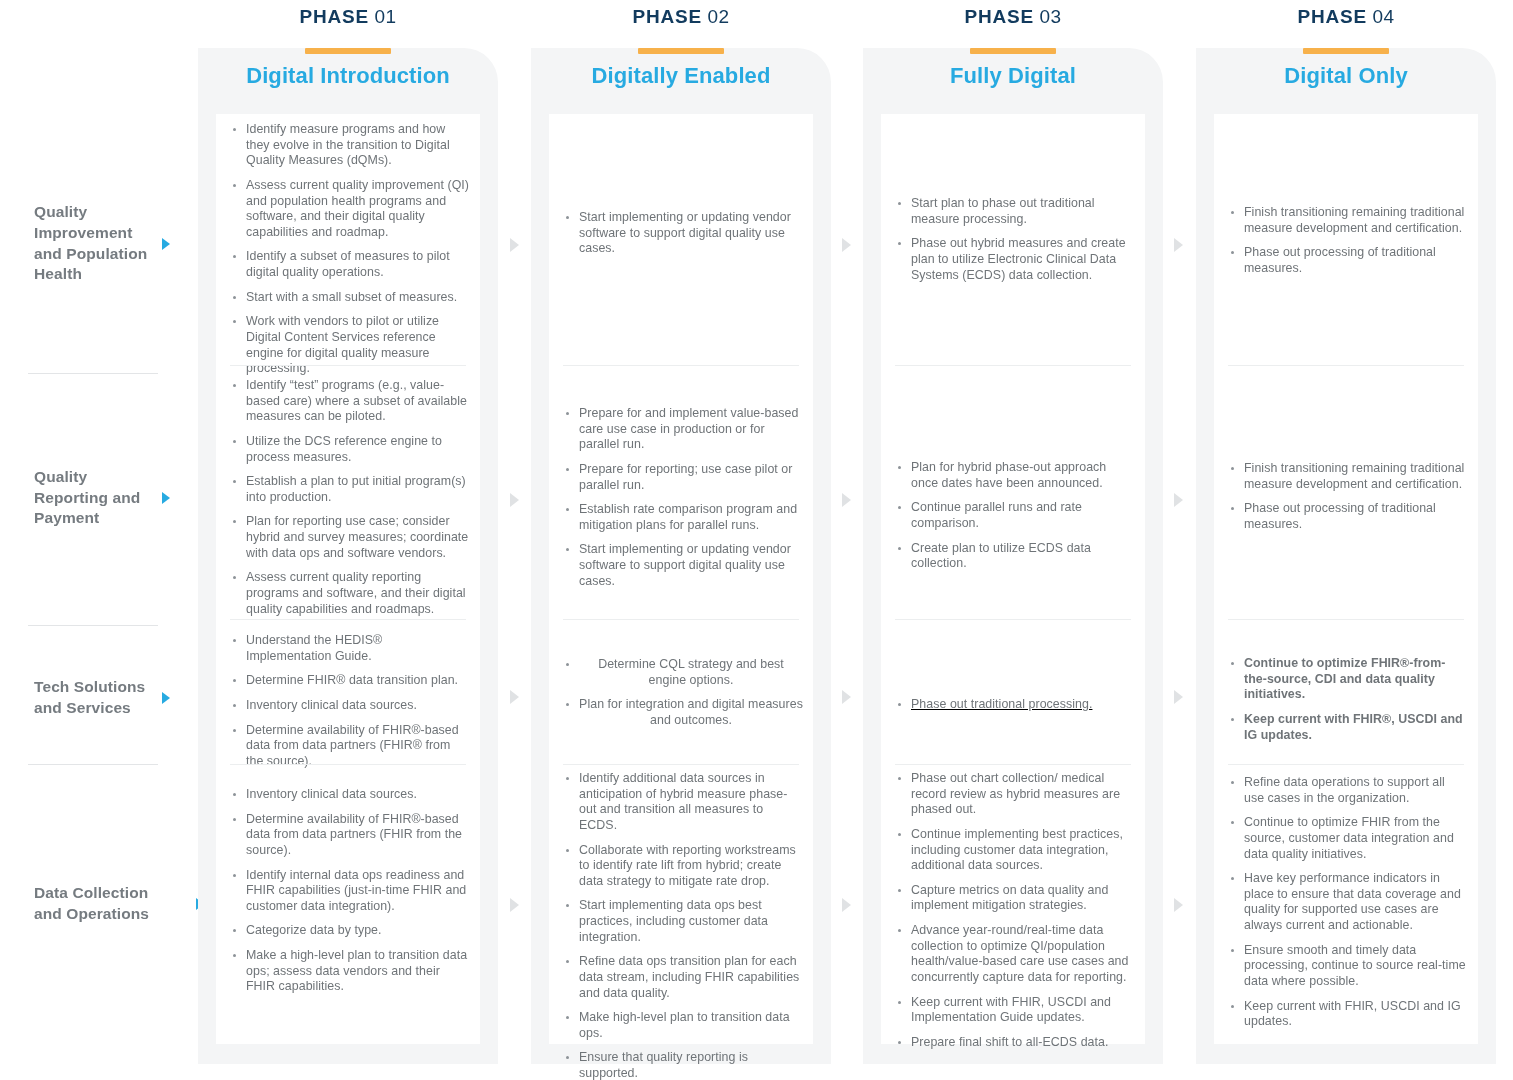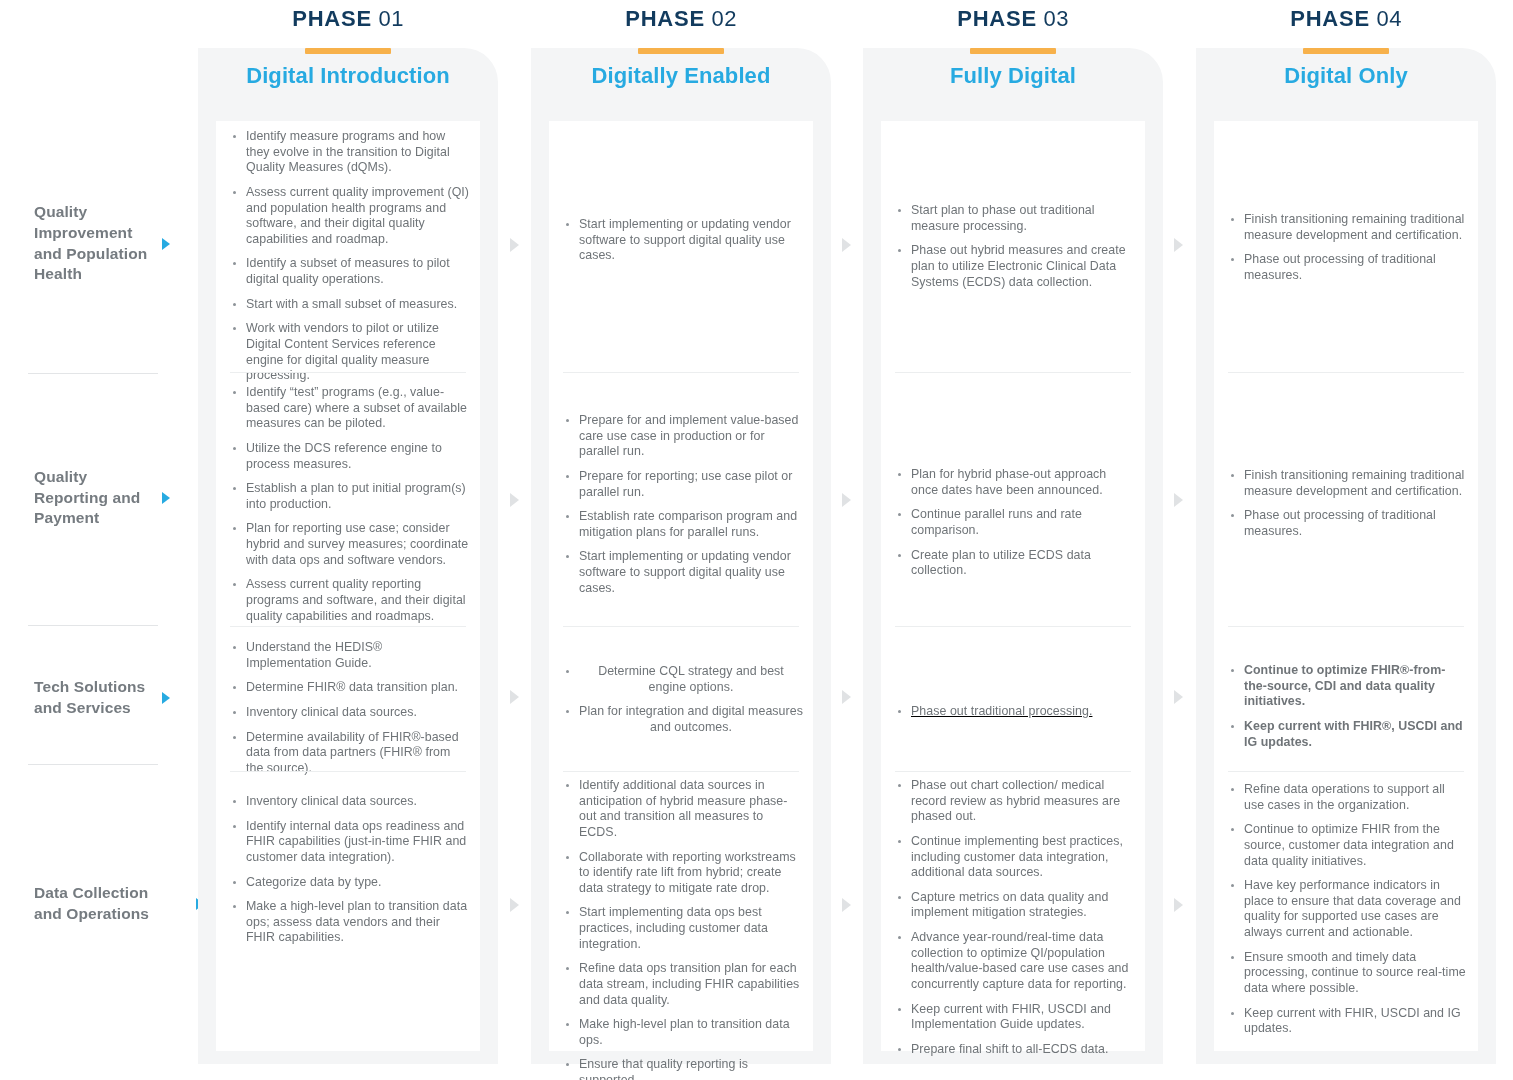--- a/index.html
+++ b/index.html
@@ -72,21 +72,21 @@
     background: #f4f5f6;
     border-top-right-radius: 34px;
   }
 
   .phase-head {
     position: absolute;
     top: -42px;
     left: 0;
     width: 300px;
     text-align: center;
-    font-size: 22px;
+    font-size: 19px;
     letter-spacing: 0.4px;
     color: #123b5e;
     font-weight: normal;
     white-space: nowrap;
   }
   .phase-head b {
     font-weight: bold;
     letter-spacing: 0.8px;
   }
 
@@ -113,21 +113,20 @@
     white-space: nowrap;
   }
 
   .card {
     position: absolute;
     left: 18px;
     top: 66px;
     width: 264px;
     height: 930px;
     background: #ffffff;
-    margin-top: 7px;
   }
 
   
   .block {
     position: absolute;
     left: 14px;
     width: 240px;
     box-sizing: border-box;
   }
   .block ul {
@@ -237,20 +236,21 @@
           <li>Understand the HEDIS® Implementation Guide.</li>
           <li>Determine FHIR® data transition plan.</li>
           <li>Inventory clinical data sources.</li>
           <li>Determine availability of FHIR®-based data from data partners (FHIR® from the source).</li>
         </ul>
       </div>
       <div class="card-divider" style="top:650px;"></div>
       <div class="block" style="top:673px;">
         <ul>
           <li>Inventory clinical data sources.</li>
+          <li>Determine availability of FHIR®-based data from data partners (FHIR from the source).</li>
           <li>Identify internal data ops readiness and FHIR capabilities (just-in-time FHIR and customer data integration).</li>
           <li>Categorize data by type.</li>
           <li>Make a high-level plan to transition data ops; assess data vendors and their FHIR capabilities.</li>
         </ul>
       </div>
     </div>
   </div>
 
   <div class="col" style="left:531px;">
     <div class="phase-head">

